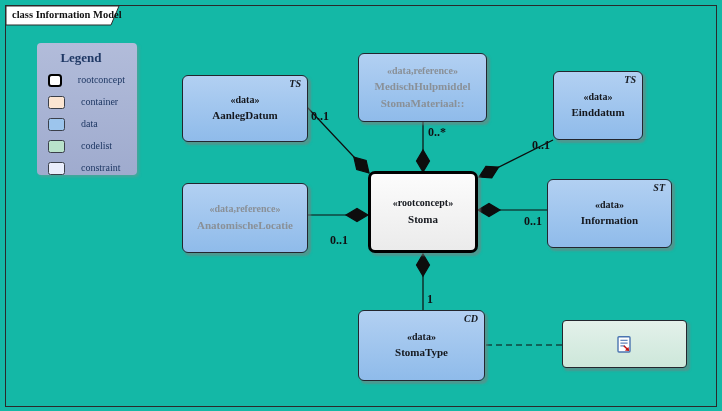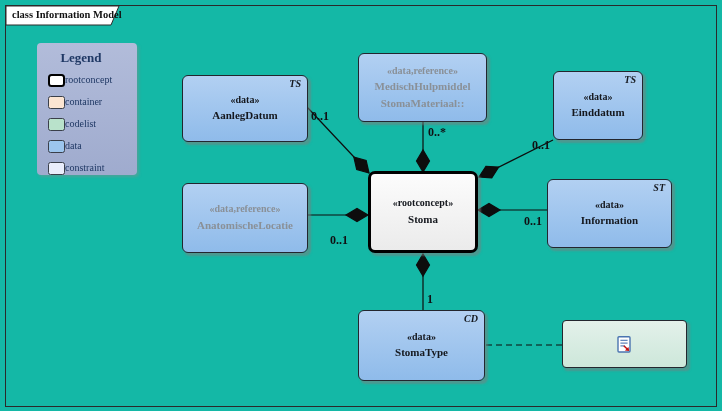--- a/index.html
+++ b/index.html
@@ -46,21 +46,21 @@
   .legend{
     position:absolute;left:37px;top:43px;width:100px;height:132px;box-sizing:border-box;
     background:linear-gradient(180deg,var(--legend-bg-top),var(--legend-bg-bottom));
     border-radius:4px;box-shadow:2px 2px 3px rgba(140,140,140,.45);
     padding:7px 12px 0 11px;
   }
   .legend-title{
     font-size:13px;font-weight:bold;color:var(--navy);text-align:center;
     margin:0 11px 7px 0;
   }
-  .legend-row{display:flex;align-items:center;gap:0;height:14px;margin-bottom:8px;}
+  .legend-row{display:flex;align-items:center;gap:16px;height:14px;margin-bottom:8px;}
   .swatch{width:17px;height:13px;box-sizing:border-box;border:1px solid #3a3f4a;border-radius:2.5px;}
   .swatch.rootconcept{background:#fff;border:2.2px solid #000;border-radius:3.5px;}
   .swatch.container{background:var(--container-fill);}
   .swatch.data{background:var(--data-swatch);}
   .swatch.codelist{background:var(--codelist-swatch);}
   .swatch.constraint{background:var(--constraint-fill);}
   .legend-label{font-size:10px;color:var(--navy);line-height:1;}
 </style>
 </head>
 <body>
@@ -111,26 +111,26 @@
     <div class="legend-title">Legend</div>
     <div class="legend-row">
       <span class="swatch rootconcept"></span>
       <span class="legend-label">rootconcept</span>
     </div>
     <div class="legend-row">
       <span class="swatch container"></span>
       <span class="legend-label">container</span>
     </div>
     <div class="legend-row">
+      <span class="swatch data"></span>
+      <span class="legend-label">data</span>
+    </div>
+    <div class="legend-row">
       <span class="swatch codelist"></span>
       <span class="legend-label">codelist</span>
-    </div>
-    <div class="legend-row">
-      <span class="swatch data"></span>
-      <span class="legend-label">data</span>
     </div>
     <div class="legend-row">
       <span class="swatch constraint"></span>
       <span class="legend-label">constraint</span>
     </div>
   </div>
 
   <div class="node" style="left:182px;top:75px;width:126px;height:67px;">
     <span class="tcode">TS</span>
     <span class="stereo">«data»</span>

